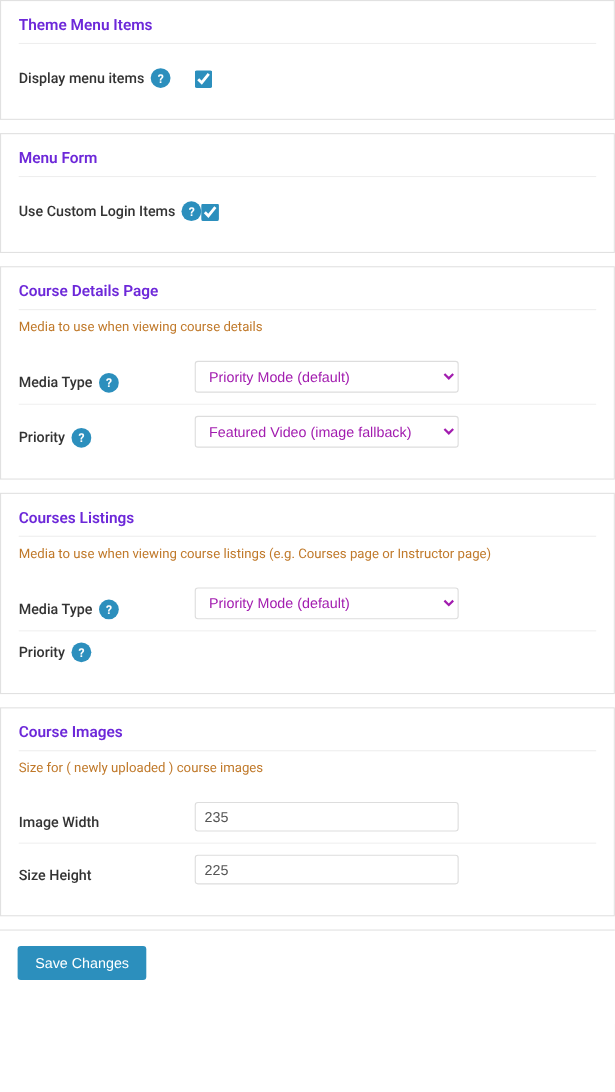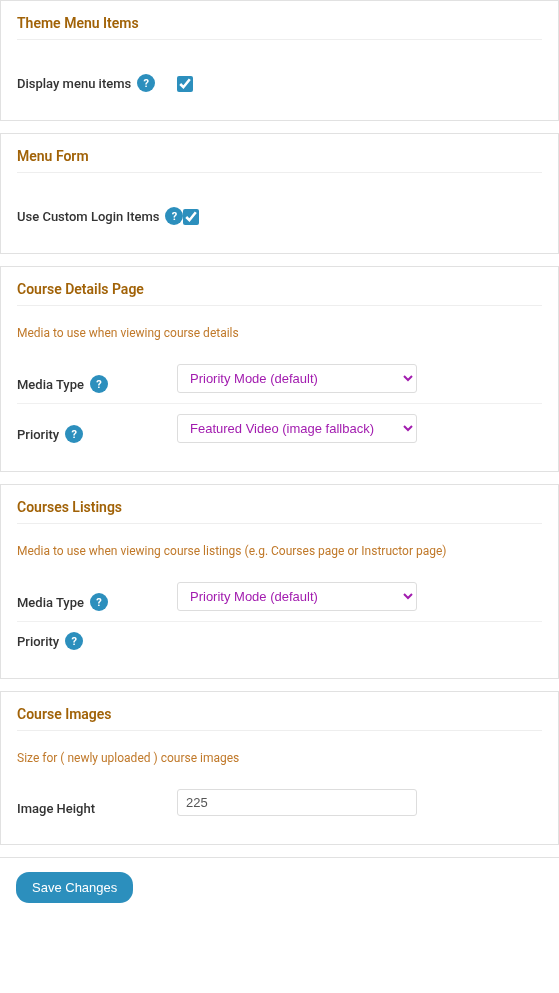--- a/index.html
+++ b/index.html
@@ -19,22 +19,22 @@
     }
     .section {
       background: #fff;
       border: 1px solid #e1e1e1;
       margin-bottom: 12px;
       padding: 14px 16px 18px 16px;
     }
     .section-title {
       font-size: 14px;
       font-weight: 600;
-      color: #a16207;
-      margin-bottom: 24px;
+      color: #6d28d9;
+      margin-bottom: 12px;
       padding-bottom: 8px;
       border-bottom: 1px solid #eee;
     }
     .section-subtitle {
       font-size: 12px;
       color: #c0792a;
       margin-bottom: 14px;
       margin-top: -4px;
     }
     .field-row {
@@ -102,21 +102,21 @@
       border-radius: 3px;
       font-size: 13px;
       color: #555;
       background: #fff;
     }
     .save-btn {
       display: inline-block;
       background: #2c8fbd;
       color: #fff;
       border: none;
-      border-radius: 13px;
+      border-radius: 3px;
       padding: 8px 16px;
       font-size: 13px;
       font-weight: 500;
       cursor: pointer;
       margin: 10px 16px 32px 16px;
     }
     .footer-bar {
       padding: 4px 0 8px 0;
       background: #fff;
       border-top: 1px solid #e1e1e1;
@@ -194,21 +194,29 @@
             <span>Priority</span>
             <span class="help-icon" title="Help">?</span>
           </div>
         </div>
       </div>
       <div class="section">
         <div class="section-title">Course Images</div>
         <div class="section-subtitle">Size for ( newly uploaded ) course images</div>
         <div class="field-row">
           <div class="field-label">
-            <span>Image Height</span>
+            <span>Image Width</span>
+          </div>
+          <div class="field-control">
+            <input type="text" class="text-input" value="235" style="">
+          </div>
+        </div>
+        <div class="field-row">
+          <div class="field-label">
+            <span>Size Height</span>
           </div>
           <div class="field-control">
             <input type="text" class="text-input" value="225" style="">
           </div>
         </div>
       </div>
     </div>
   <div class="footer-bar">
     <button class="save-btn">Save Changes</button>
   </div>

